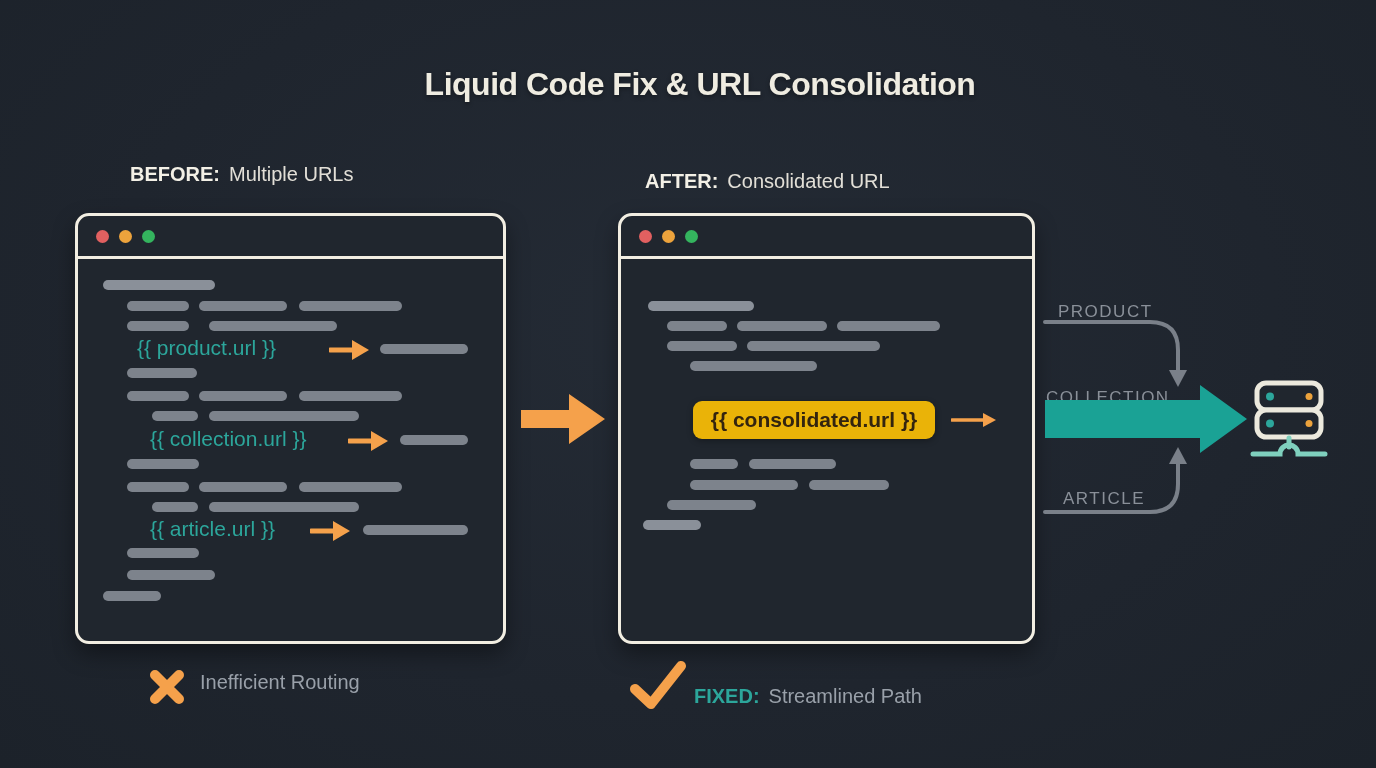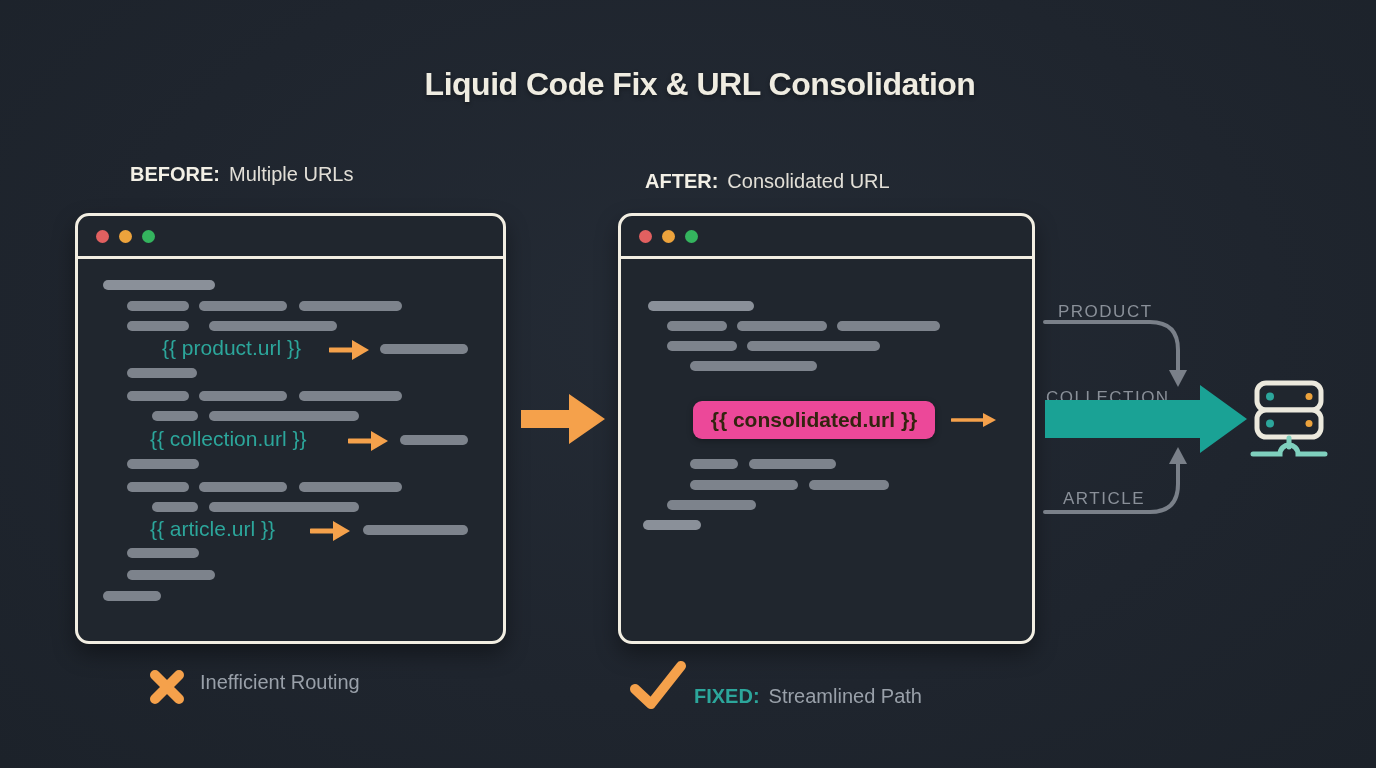--- a/index.html
+++ b/index.html
@@ -38,21 +38,21 @@
 
   .bar{position:absolute;height:10px;border-radius:5px;background:#7d838c;}
   .bar.lite{background:#8a9099;}
   .code{
     position:absolute;font-size:21px;color:#2ca69b;white-space:nowrap;
     font-weight:400;letter-spacing:0;
   }
   .oarrow{position:absolute;}
   .badge{
     position:absolute;left:72px;top:185px;width:242px;height:38px;
-    background:#ec4899;border-radius:9px;display:flex;align-items:center;
+    background:#eab308;border-radius:9px;display:flex;align-items:center;
     justify-content:center;font-size:21px;font-weight:600;color:#33240f;
     box-shadow:0 2px 6px rgba(0,0,0,.3);white-space:nowrap;
   }
 
   .routing-label{
     position:absolute;font-size:17px;letter-spacing:1.5px;color:#8a9099;
     white-space:nowrap;
     margin-top:8px;
   }
   .routing-svg,.server-svg{position:absolute;}
@@ -84,21 +84,21 @@
       <span class="dot green"></span>
     </div>
 
     <div class="bar lite" style="left:25px;top:64px;width:112px"></div>
     <div class="bar" style="left:49px;top:85px;width:62px"></div>
     <div class="bar" style="left:121px;top:85px;width:88px"></div>
     <div class="bar" style="left:221px;top:85px;width:103px"></div>
     <div class="bar" style="left:49px;top:105px;width:62px"></div>
     <div class="bar" style="left:131px;top:105px;width:128px"></div>
 
-    <div class="code" style="left:84px;top:120px">{{ product.url }}</div>
+    <div class="code" style="left:59px;top:120px">{{ product.url }}</div>
     <svg class="oarrow" style="left:251px;top:122px" width="42" height="24">
       <path d="M1 12 H25" stroke="#f5a14b" stroke-width="5" stroke-linecap="round"></path>
       <path d="M23 2 L40 12 L23 22 Z" fill="#f5a14b"></path>
     </svg>
     <div class="bar" style="left:302px;top:128px;width:88px"></div>
 
     <div class="bar" style="left:49px;top:152px;width:70px"></div>
     <div class="bar" style="left:49px;top:175px;width:62px"></div>
     <div class="bar" style="left:121px;top:175px;width:88px"></div>
     <div class="bar" style="left:221px;top:175px;width:103px"></div>

